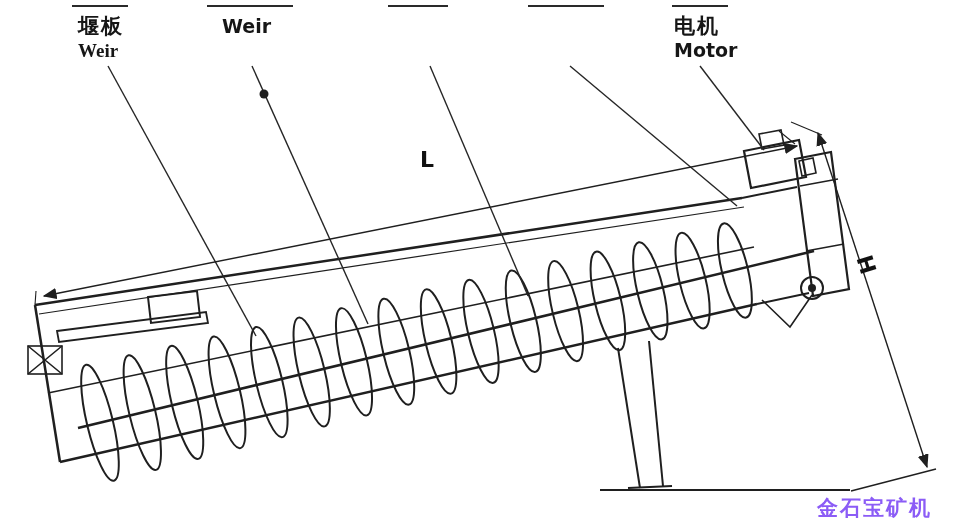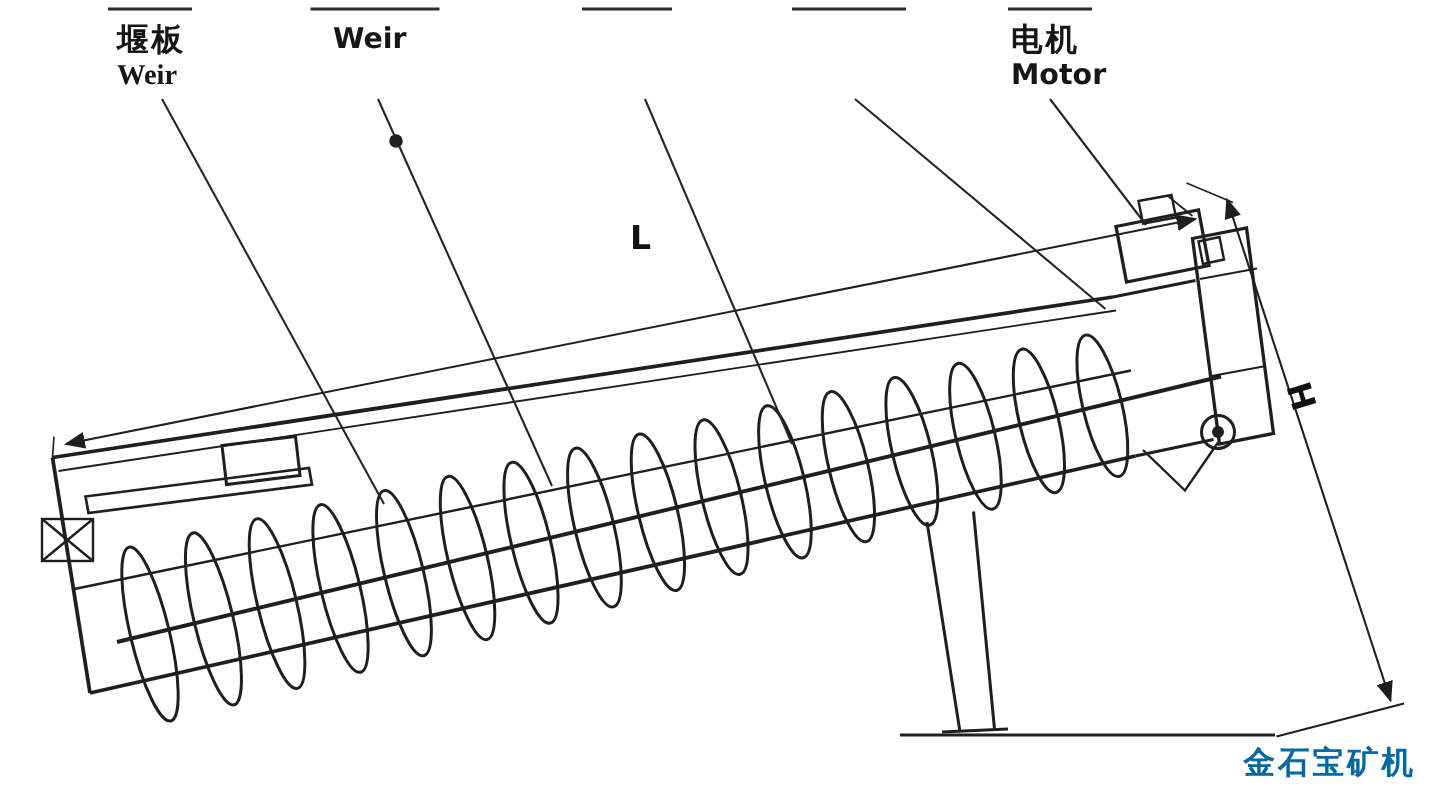--- a/index.html
+++ b/index.html
@@ -15,23 +15,23 @@
   .part-label { position:absolute; line-height:1.12; color:#161616; }
   .part-label .zh { font-size:21px; font-weight:bold; letter-spacing:2px; white-space:nowrap; }
   .part-label .en { font-size:19px; font-weight:600; white-space:nowrap; margin-top:1px; }
 
   .tick { position:absolute; top:5px; height:0; border-top:2px solid #2a2a2a; }
 
   .dim-label { position:absolute; font-size:22px; font-weight:bold; color:#111; }
   .dim-label.h { transform:rotate(73deg); transform-origin:center; }
 
   .watermark {
-    position:absolute; right:12px; bottom:6px;
+    position:absolute; right:24px; bottom:6px;
     font-size:21px; font-weight:bold; letter-spacing:2px;
-    color:#0369a1; white-space:nowrap;
+    color:#8b5cf6; white-space:nowrap;
   }
 </style>
 </head>
 <body>
 
 <div class="stage">
 
   <svg width="956" height="528" viewBox="0 0 956 528">
     <defs>
       <marker id="arrow" viewBox="0 0 10 8" refX="9" refY="4" markerWidth="10" markerHeight="8" orient="auto-start-reverse">

